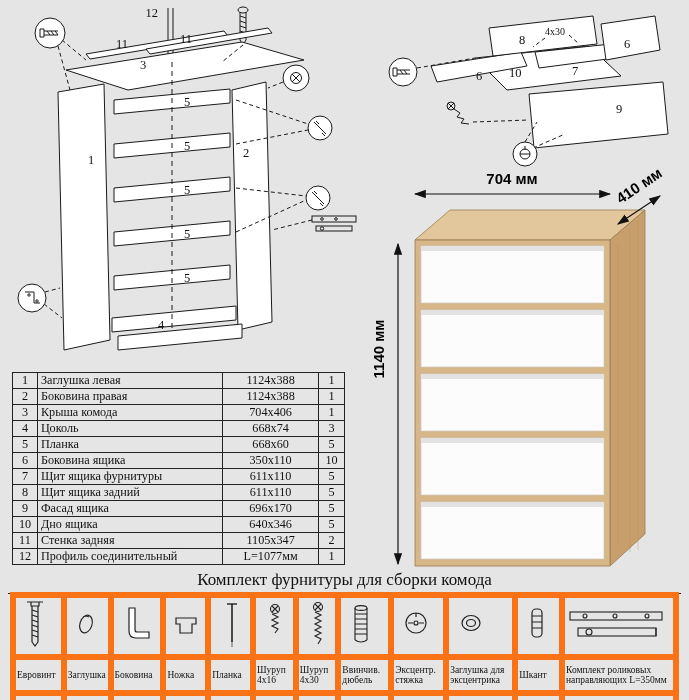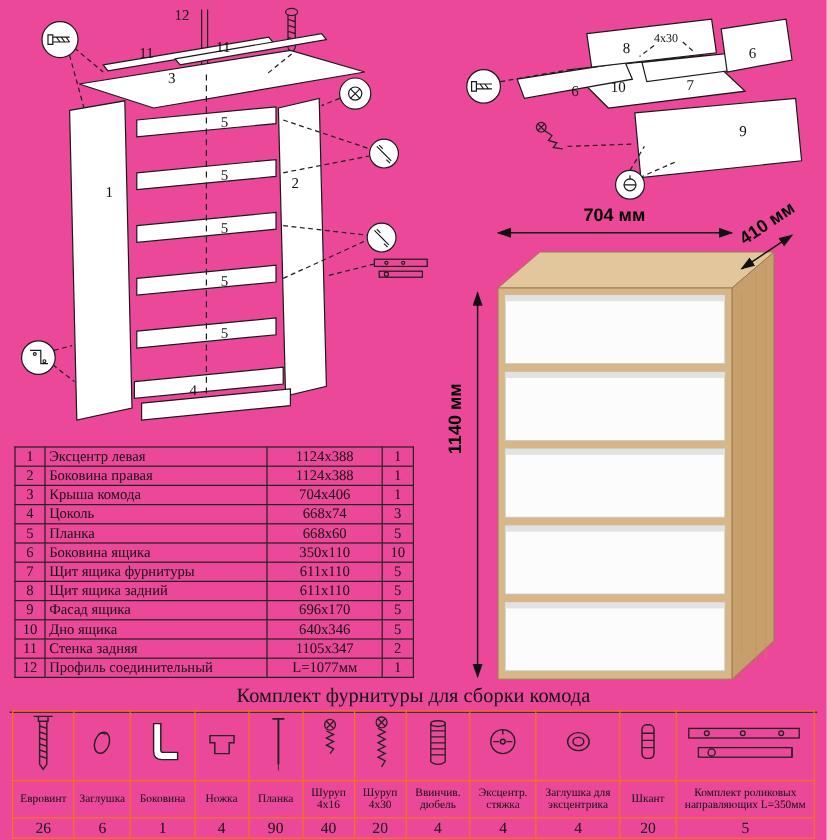--- a/index.html
+++ b/index.html
@@ -1,36 +1,36 @@
 <!DOCTYPE html>
 <html><head>
 <meta charset="utf-8">
 <style>
   html,body{margin:0;padding:0;background:#fff}
-  .sheet{position:relative;width:689px;height:700px;background:#ec4899;overflow:hidden;
+  .sheet{position:relative;width:689px;height:700px;background:#e5e5e5;overflow:hidden;
          font-family:"Liberation Serif",serif;color:#111}
   .abs{position:absolute}
   svg text{font-family:"Liberation Serif",serif}
   .plabel{font-size:12.5px;fill:#111}
   .note{font-size:10px;fill:#111}
   .dim{font-family:"Liberation Sans",sans-serif;font-weight:700;font-size:15px;fill:#000}
 
   
   .parts{position:absolute;left:12px;top:372px;width:333px;border-collapse:collapse;table-layout:fixed}
   .parts td{border:1px solid #222;font-size:12.2px;line-height:15px;height:15px;padding:0 3px;
             overflow:hidden;white-space:nowrap}
   .parts td.c{text-align:center;padding:0 1px}
 
   
   .hw-title{position:absolute;left:8px;right:8px;top:570px;text-align:center;font-size:17px;
             border-bottom:1.5px solid #222;padding-bottom:3px}
 
   
   .hw{position:absolute;left:10px;top:592px;width:669px;border-collapse:collapse;table-layout:fixed}
-  .hw td{border:1px solid #f97316;text-align:center;vertical-align:middle;overflow:hidden;padding:0}
+  .hw td{border:6px solid #f97316;vertical-align:middle;overflow:hidden;padding:0}
   .hw .irow td{height:52px}
   .hw .nrow td{font-size:9.5px;line-height:10px;height:28px;padding:1px 1px}
   .hw .qrow td{font-size:13px;height:16px}
 </style>
 </head>
 <body>
 
 <div class="sheet">
 
   <svg class="abs" style="left:0;top:0" width="372" height="372" viewBox="0 0 372 372">
@@ -218,21 +218,21 @@
   <table class="parts">
     <colgroup>
         <col style="width:24px">
         <col style="width:178px">
         <col style="width:92px">
         <col style="width:25px">
       </colgroup>
     <tbody>
       <tr>
           <td class="c">1</td>
-          <td>Эксцентр левая</td>
+          <td>Заглушка левая</td>
           <td class="c">1124x388</td>
           <td class="c">1</td>
         </tr>
       <tr>
           <td class="c">2</td>
           <td>Боковина правая</td>
           <td class="c">1124x388</td>
           <td class="c">1</td>
         </tr>
       <tr>

